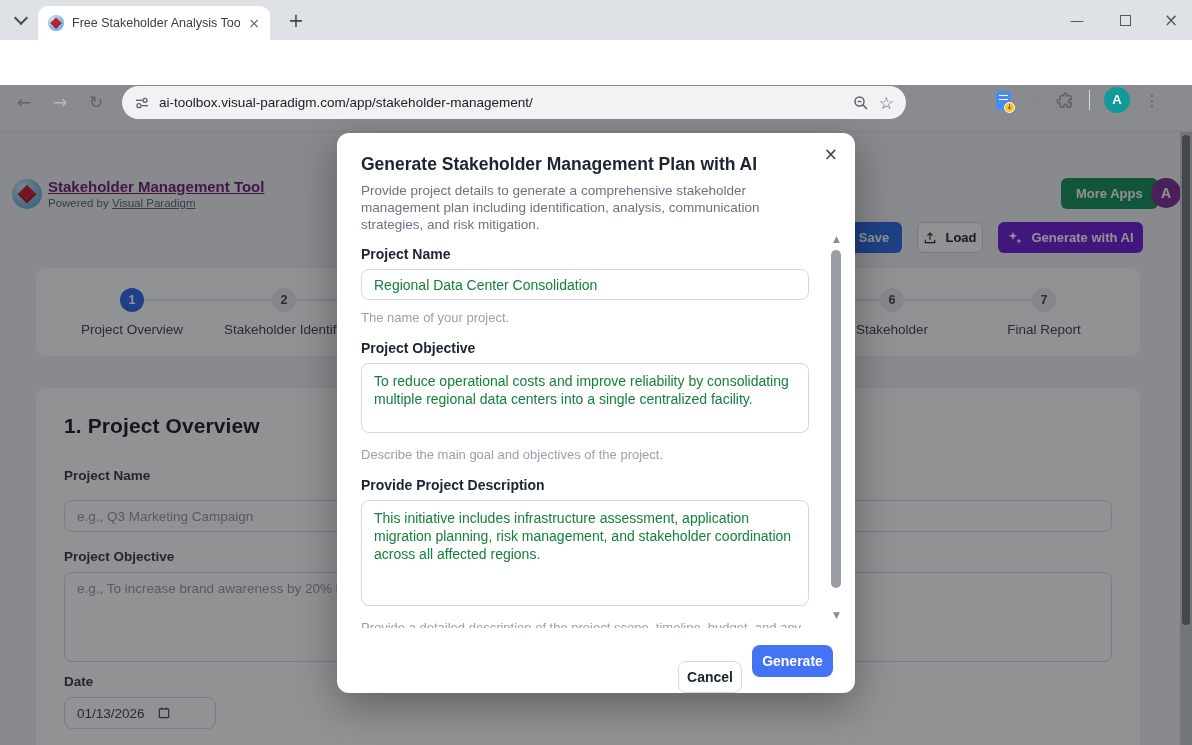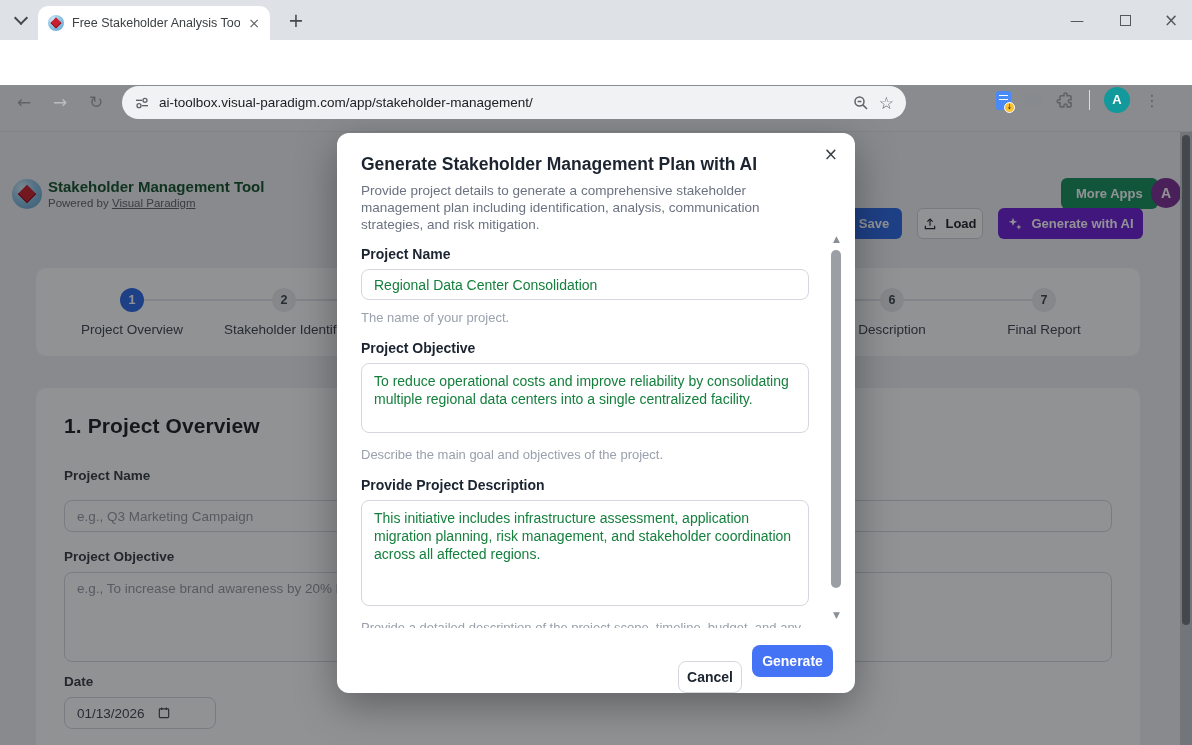--- a/index.html
+++ b/index.html
@@ -53,31 +53,31 @@
   
   .appheader { position:absolute; left:0; top:85px; width:1192px; height:47px; background:#f2f3f5;
     border-bottom:1px solid #e2e4e7; z-index:1; }
   .vp-globe { position:absolute; border-radius:50%;
     background:radial-gradient(circle at 35% 30%, #d8ecf8 0%, #8ec4e4 45%, #5d9fcc 100%); }
   .vp-globe .vp-diamond { position:absolute; left:50%; top:50%; transform:translate(-50%,-50%) rotate(45deg);
     background:#c8202f; box-shadow:inset -1px -1px 0 #8d1220; }
   .logo { left:12px; top:94px; width:30px; height:30px; }
   .logo .vp-diamond { width:13px; height:13px; }
   .appheader-titles { position:absolute; left:48px; top:93px; }
-  .app-title { font-size:15px; font-weight:700; color:#14532d; line-height:18px; }
+  .app-title { font-size:15px; font-weight:700; color:#701a75; line-height:18px;text-decoration:underline; }
   .app-sub { font-size:11.5px; color:#5f666d; line-height:14px; }
   .app-sub a { color:#5f666d; text-decoration:underline; cursor:pointer; }
   .more-apps { position:absolute; left:1061px; top:93px; height:31px; padding:0 15px; background:#17925e;
     border:none; border-radius:6px; color:#fff; font-size:13px; font-weight:600; cursor:pointer; }
   .hdr-avatar { position:absolute; left:1151px; top:93px; width:30px; height:30px; border-radius:50%;
     background:#7d3096; color:#fff; font-size:14px; font-weight:700; text-align:center; line-height:30px; cursor:pointer; }
 
   
   .page { position:absolute; left:0; top:132px; width:1192px; height:613px; z-index:1; }
-  .btnrow { position:absolute; top:76px; left:0; width:1104px; height:32px; }
+  .btnrow { position:absolute; top:90px; left:0; width:1104px; height:32px; }
   .btn { border-radius:6px; font-size:13px; font-weight:600; display:inline-flex; align-items:center;
     justify-content:center; gap:8px; cursor:pointer; border:none; }
   .btn-save { position:absolute; left:846px; top:0; width:56px; height:31px; background:#2e6be6; color:#fff; }
   .btn-load { position:absolute; left:917px; top:0; width:66px; height:31px; background:#fff;
     border:1px solid #d0d3d8; color:#1f2328; }
   .btn-genai { position:absolute; left:998px; top:0; width:145px; height:31px; background:#6d1fd8; color:#fff; }
 
   .stepper-card { position:absolute; left:36px; top:136px; width:1104px; height:88px; background:#fff; border-radius:10px; }
   .step-line { position:absolute; left:100px; right:84px; top:31px; height:2px; background:#e2e5e9; }
   .step { position:absolute; top:20px; width:120px; margin-left:-60px; text-align:center; cursor:pointer; }
@@ -240,21 +240,21 @@
       <div class="step active s1">
         <div class="step-circle">1</div>
         <div class="step-label">Project Overview</div>
       </div>
       <div class="step s2">
         <div class="step-circle">2</div>
         <div class="step-label">Stakeholder Identification</div>
       </div>
       <div class="step s6">
         <div class="step-circle">6</div>
-        <div class="step-label">Description</div>
+        <div class="step-label">Stakeholder</div>
       </div>
       <div class="step s7">
         <div class="step-circle">7</div>
         <div class="step-label">Final Report</div>
       </div>
     </div>
 
     <div class="main-card">
       <div class="main-h1">1. Project Overview</div>
       <div class="fld-label bg-label-1">Project Name</div>

